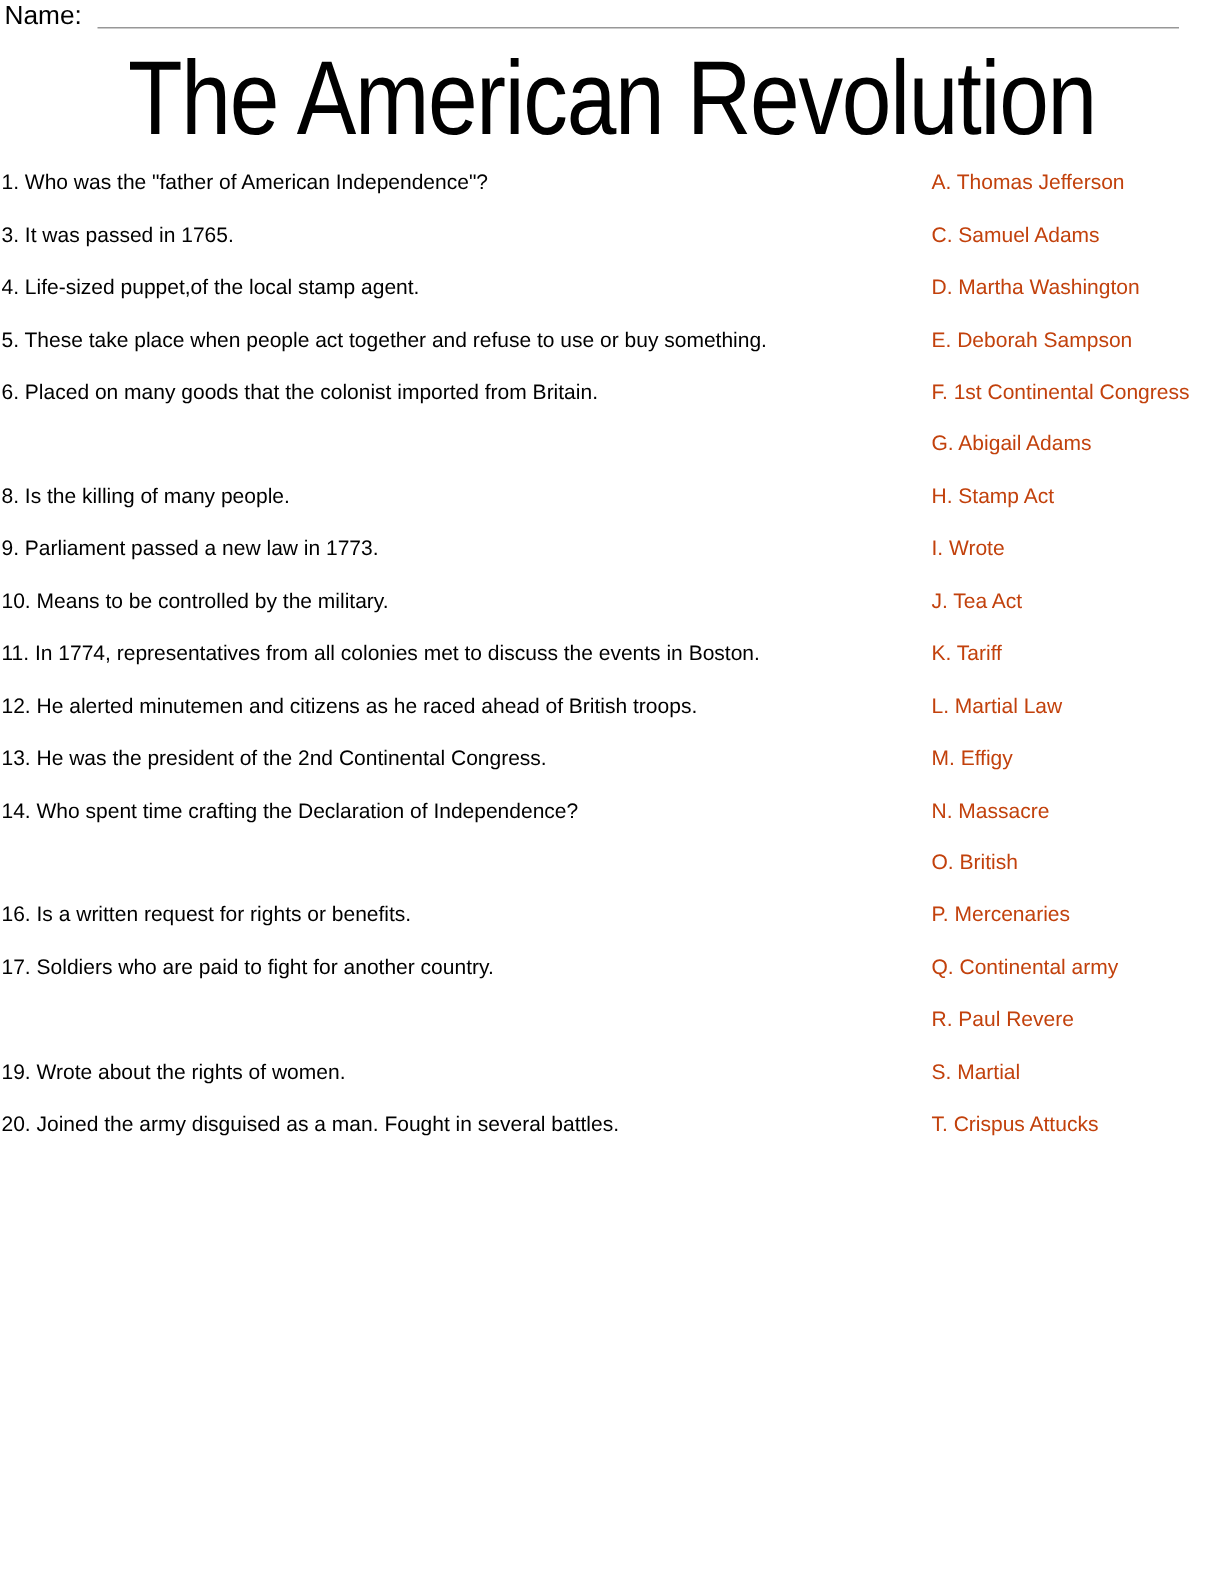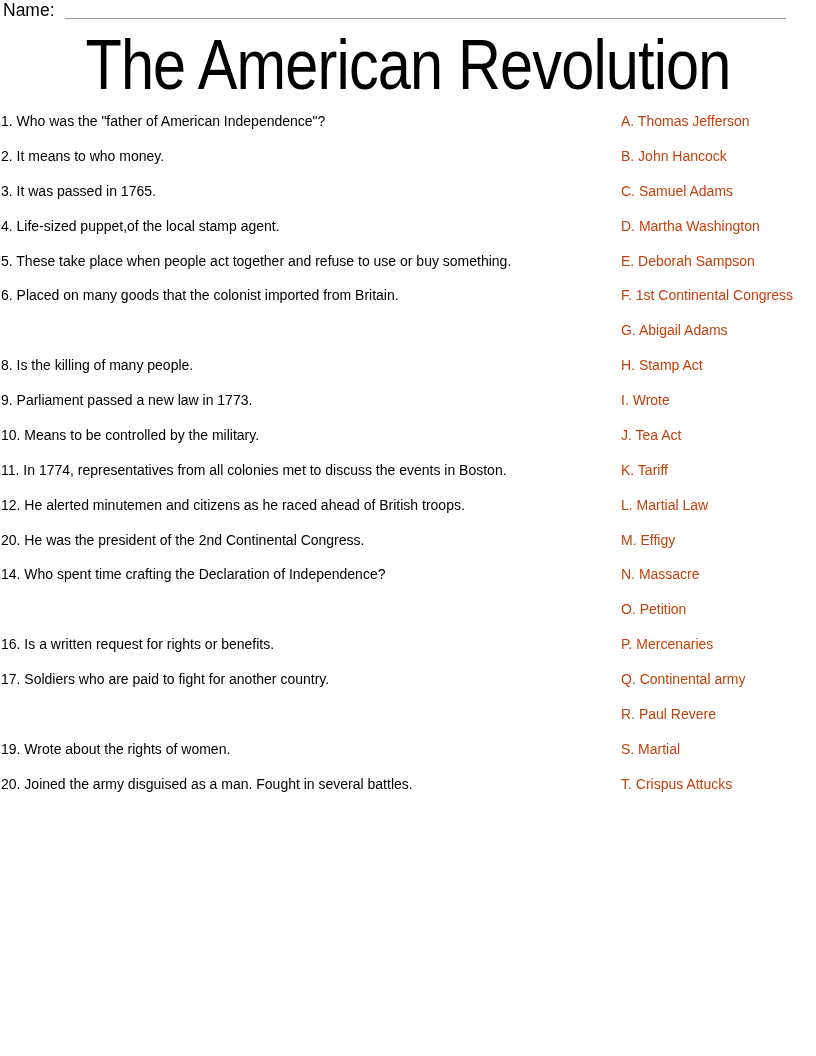--- a/index.html
+++ b/index.html
@@ -78,24 +78,20 @@
 <div class="page">
   <span class="name-label">Name:</span>
   <span class="name-line"></span>
   <h1 class="title">The American Revolution</h1>
   <div class="rows">
   <div class="row">
     <span class="question">1. Who was the "father of American Independence"?</span>
     <span class="answer">A. Thomas Jefferson</span>
   </div>
 
-  <div class="row">
-    <span class="question">2. It means to who money.</span>
-    <span class="answer">B. John Hancock</span>
-  </div>
 
   <div class="row">
     <span class="question">3. It was passed in 1765.</span>
     <span class="answer">C. Samuel Adams</span>
   </div>
 
   <div class="row">
     <span class="question">4. Life-sized puppet,of the local stamp agent.</span>
     <span class="answer">D. Martha Washington</span>
   </div>
@@ -133,31 +129,31 @@
     <span class="question">11. In 1774, representatives from all colonies met to discuss the events in Boston.</span>
     <span class="answer">K. Tariff</span>
   </div>
 
   <div class="row">
     <span class="question">12. He alerted minutemen and citizens as he raced ahead of British troops.</span>
     <span class="answer">L. Martial Law</span>
   </div>
 
   <div class="row">
-    <span class="question">20. He was the president of the 2nd Continental Congress.</span>
+    <span class="question">13. He was the president of the 2nd Continental Congress.</span>
     <span class="answer">M. Effigy</span>
   </div>
 
   <div class="row">
     <span class="question">14. Who spent time crafting the Declaration of Independence?</span>
     <span class="answer">N. Massacre</span>
   </div>
 
   <div class="row">
-    <span class="answer">O. Petition</span>
+    <span class="answer">O. British</span>
   </div>
 
   <div class="row">
     <span class="question">16. Is a written request for rights or benefits.</span>
     <span class="answer">P. Mercenaries</span>
   </div>
 
   <div class="row">
     <span class="question">17. Soldiers who are paid to fight for another country.</span>
     <span class="answer">Q. Continental army</span>

